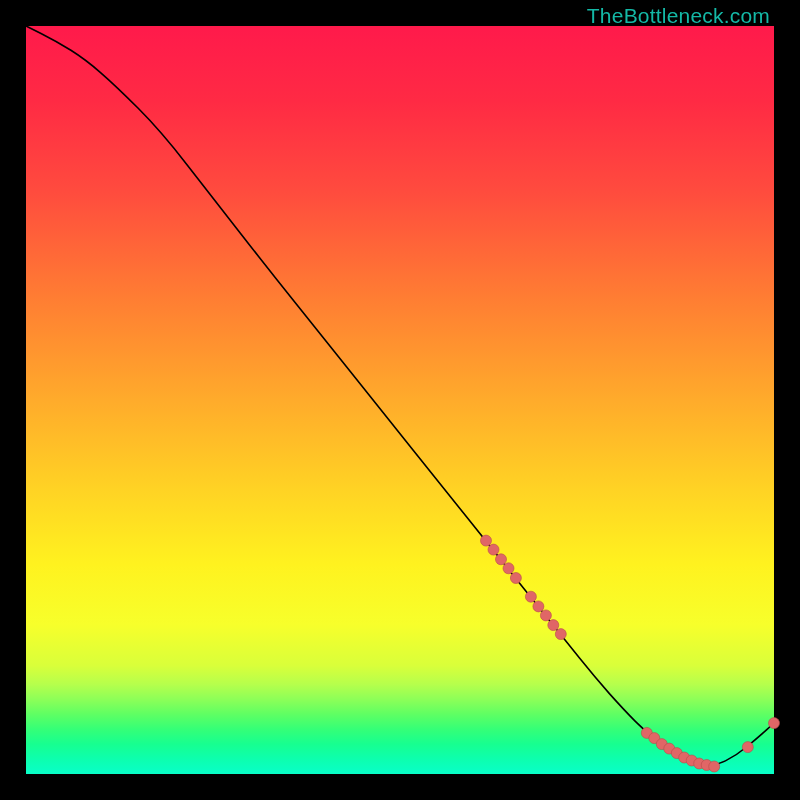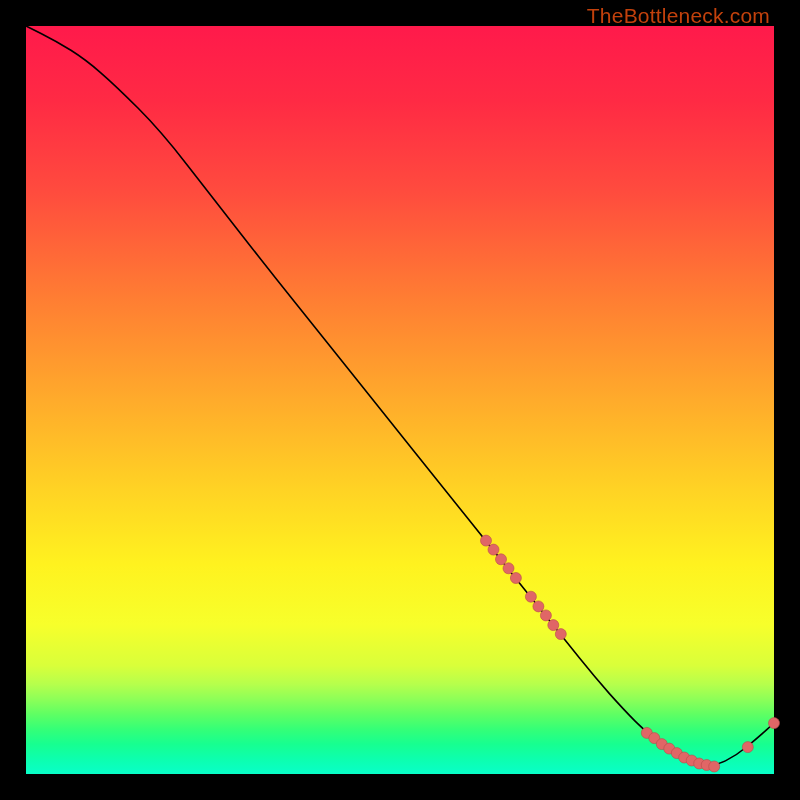--- a/index.html
+++ b/index.html
@@ -41,21 +41,21 @@
       #35ff77 94%,
       #17ff90 96%,
       #0dffae 98%,
       #08ffc9 100%
     );
   }
   .watermark {
     position: absolute;
     top: 4px;
     right: 30px;
-    color: #c2410c;
+    color: #14b8a6;
     font-size: 21px;
     font-weight: 500;
     letter-spacing: 0.2px;
     user-select: none;
   }
   svg.curve {
     position: absolute;
     left: 0;
     top: 0;
     width: 748px;

